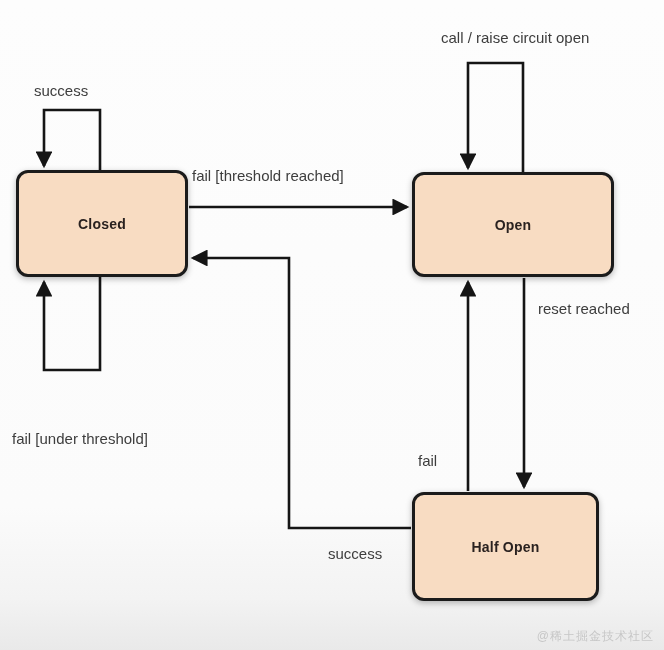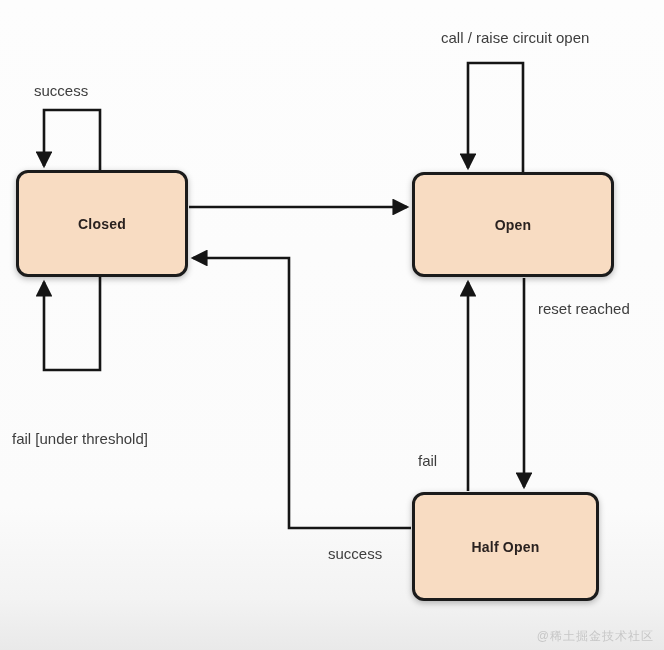--- a/index.html
+++ b/index.html
@@ -102,20 +102,21 @@
   <div class="state-box state-open">
     <span class="state-label">Open</span>
   </div>
 
   <div class="state-box state-halfopen">
     <span class="state-label">Half Open</span>
   </div>
 
   <div class="edge-label lbl-success-top">success</div>
 
+  <div class="edge-label lbl-fail-threshold">fail [threshold reached]</div>
 
   <div class="edge-label lbl-fail-under">fail [under threshold]</div>
 
   <div class="edge-label lbl-call-raise">call / raise circuit open</div>
 
   <div class="edge-label lbl-reset-timeout">reset reached</div>
 
   <div class="edge-label lbl-fail-mid">fail</div>
 
   <div class="edge-label lbl-success-bottom">success</div>

